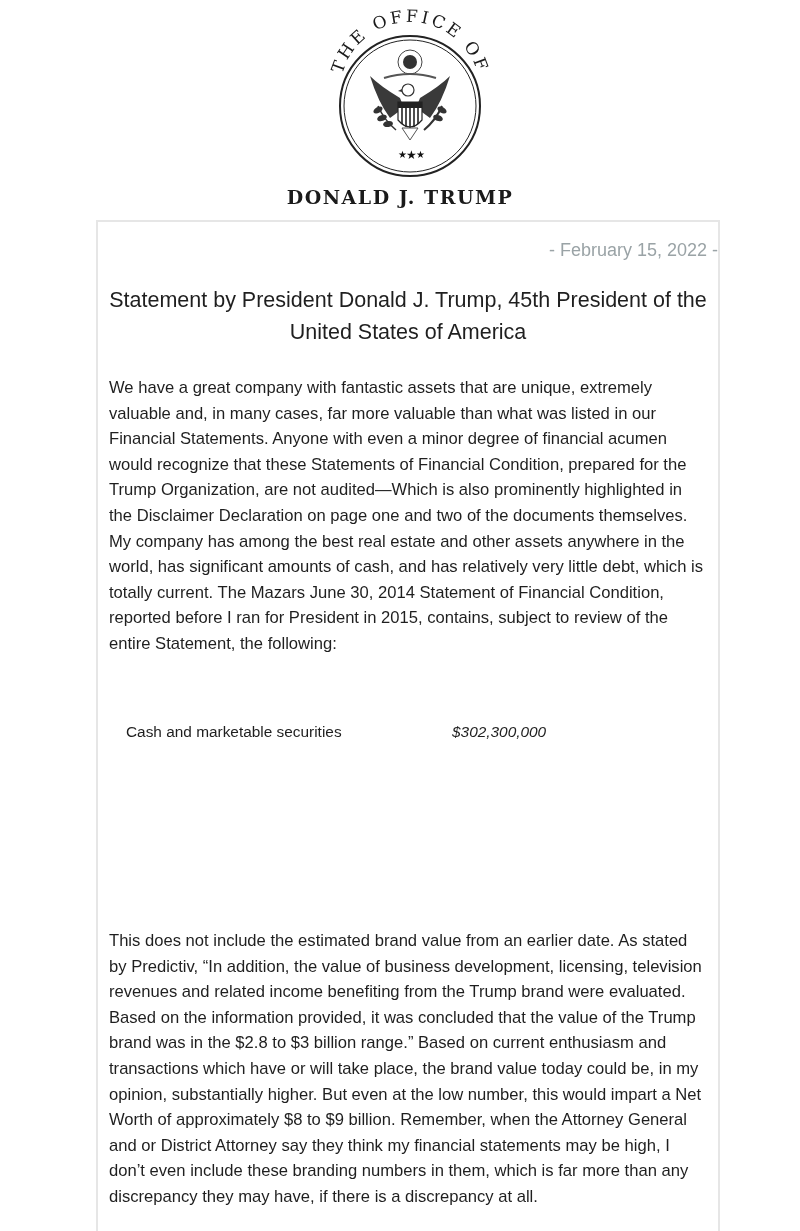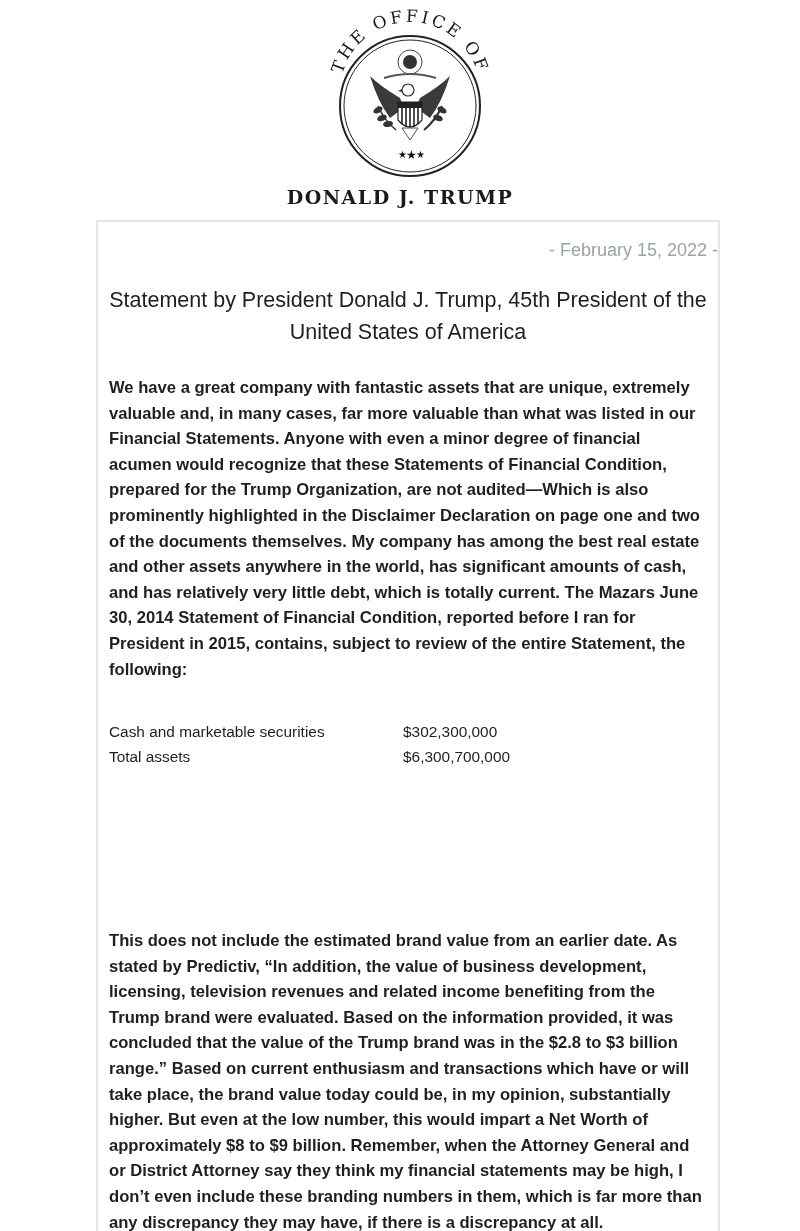--- a/index.html
+++ b/index.html
@@ -3,26 +3,26 @@
 <meta charset="utf-8">
 <style>
   html, body { margin:0; padding:0; background:#ffffff; }
   body { width:800px; height:1231px; overflow:hidden; position:relative; font-family:"Liberation Sans", sans-serif; color:#222; }
   .seal-wrap { position:absolute; left:0; top:0; width:800px; height:215px; }
   .seal-svg { position:absolute; left:318px; top:6px; width:184px; height:172px; }
   .org-name { position:absolute; left:0; width:800px; top:186px; text-align:center; font-family:"DejaVu Serif", serif; font-weight:bold; font-size:19px; letter-spacing:1.5px; color:#1a1a1a; }
   .card { position:absolute; left:96px; top:220px; width:620px; height:1040px; border:2px solid #e6e6e6; border-bottom:none; background:#fff; }
   .date { position:absolute; top:18px; left:0; width:100%; text-align:right; font-size:18px; color:#9aa3a6; }
   .title { position:absolute; top:62px; left:10px; right:10px; text-align:center; font-size:21.5px; line-height:32px; color:#1f1f1f; }
-  .para { position:absolute; left:11px; right:12px; font-size:16.6px; line-height:25.6px; color:#1f1f1f;font-weight:bold; }
+  .para { position:absolute; left:11px; right:12px; font-size:16.6px; line-height:25.6px; color:#1f1f1f; }
   .p1 { top:153px; }
   .p2 { top:666px;margin-top:40px; }
-  .fin-table { position:absolute; left:11px; top:497px; width:440px; border-collapse:collapse; font-size:15.4px; color:#1f1f1f; }
+  .fin-table { position:absolute; left:28px; top:497px; width:440px; border-collapse:collapse; font-size:15.4px; color:#1f1f1f; }
   .fin-table td { padding:0; line-height:25px; vertical-align:middle; }
-  .fin-table td.amt { text-align:left; }
+  .fin-table td.amt { text-align:center;font-style:italic; }
 </style>
 </head>
 <body>
 
 <div class="seal-wrap">
   <svg class="seal-svg" viewBox="0 0 184 172">
     <defs>
       <path id="arcPath" d="M 22 86 A 70 70 0 0 1 162 86"></path>
     </defs>
     <text font-family="DejaVu Serif, serif" font-size="17" letter-spacing="3" fill="#1a1a1a">
@@ -76,21 +76,17 @@
   <div class="date">- February 15, 2022 -</div>
   <div class="title">Statement by President Donald J. Trump, 45th President of the United States of America</div>
   <div class="para p1">We have a great company with fantastic assets that are unique, extremely valuable and, in many cases, far more valuable than what was listed in our Financial Statements. Anyone with even a minor degree of financial acumen would recognize that these Statements of Financial Condition, prepared for the Trump Organization, are not audited—Which is also prominently highlighted in the Disclaimer Declaration on page one and two of the documents themselves. My company has among the best real estate and other assets anywhere in the world, has significant amounts of cash, and has relatively very little debt, which is totally current.  The Mazars June 30, 2014 Statement of Financial Condition, reported before I ran for President in 2015, contains, subject to review of the entire Statement, the following:</div>
 
   <table class="fin-table">
     <tbody>
         <tr>
       <td>Cash and marketable securities</td>
       <td class="amt">$302,300,000</td>
     </tr>
-    <tr>
-      <td>Total assets</td>
-      <td class="amt">$6,300,700,000</td>
-    </tr>
   </tbody>
     </table>
 
   <div class="para p2">This does not include the estimated brand value from an earlier date. As stated by Predictiv, “In addition, the value of business development, licensing, television revenues and related income benefiting from the Trump brand were evaluated. Based on the information provided, it was concluded that the value of the Trump brand was in the $2.8 to $3 billion range.” Based on current enthusiasm and transactions which have or will take place, the brand value today could be, in my opinion, substantially higher. But even at the low number, this would impart a Net Worth of approximately $8 to $9 billion. Remember, when the Attorney General and or District Attorney say they think my financial statements may be high, I don’t even include these branding numbers in them, which is far more than any discrepancy they may have, if there is a discrepancy at all.</div>
 </div>
 
 </body></html>

